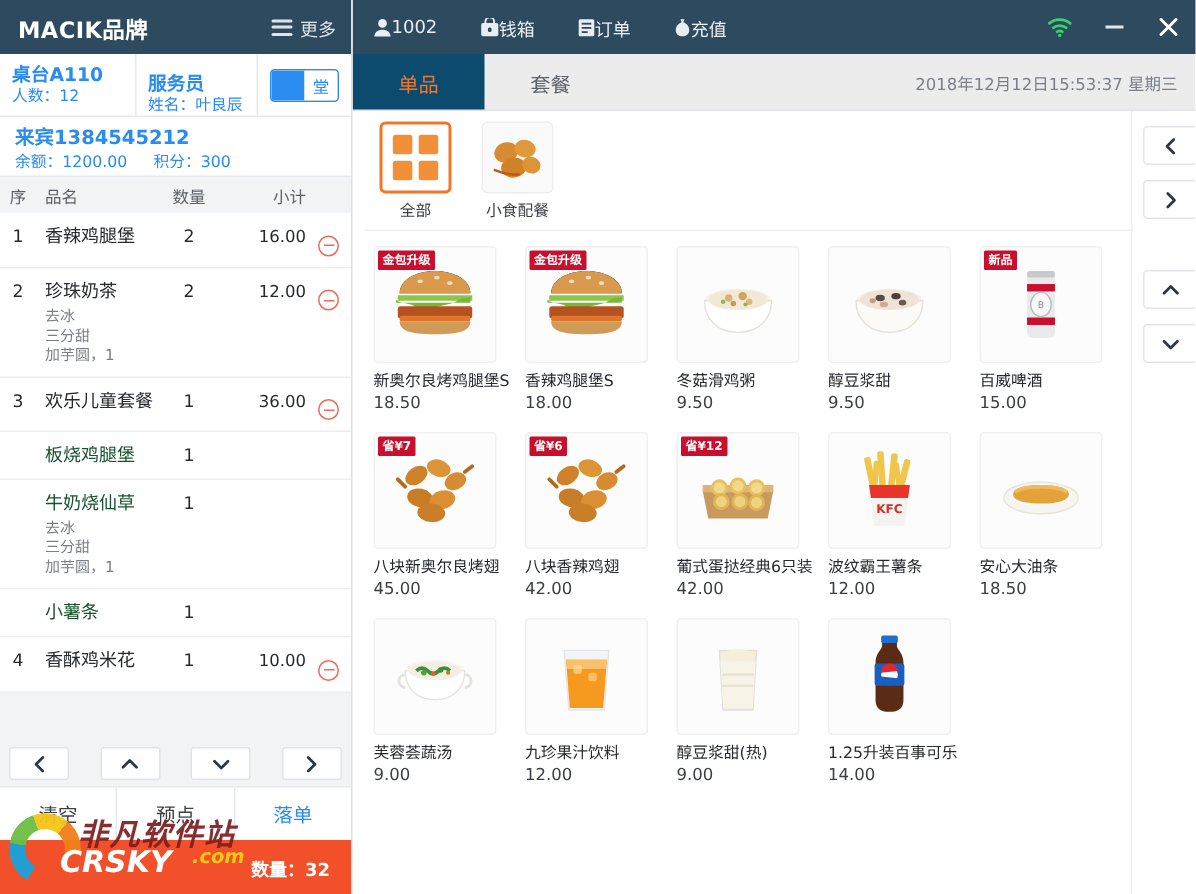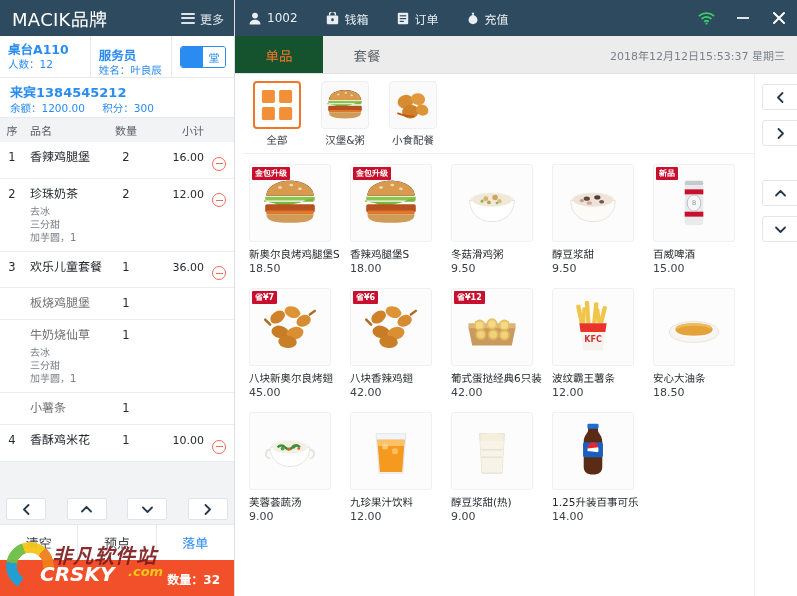--- a/index.html
+++ b/index.html
@@ -18,21 +18,21 @@
     display: flex; flex-direction: column;
     position: relative;
     border-right: 1px solid #dcdfe3;
   }
   .brand-bar {
     height: 36px; background: #2d4a5e;
     display: flex; align-items: center; justify-content: space-between;
     padding: 0 10px 0 12px; flex: 0 0 36px;
   }
   .brand-logo {
-    color: #ffffff; font-size: 18px; font-weight: normal; letter-spacing: .3px;
+    color: #ffffff; font-size: 15px; font-weight: bold; letter-spacing: .3px;
     font-family: "DejaVu Sans", sans-serif;
   }
   .brand-more { display: flex; align-items: center; gap: 5px; }
   .hamburger { display: inline-block; width: 14px; }
   .hamburger i { display: block; height: 2px; background: #dde4ea; margin: 2.5px 0; border-radius: 1px; }
   .brand-more-label { color: #dde4ea; font-size: 12px; }
 
   .table-info {
     display: flex; height: 42px; border-bottom: 1px solid #e6e9ed;
     flex: 0 0 42px; align-items: center;
@@ -69,21 +69,21 @@
   .c-sub { width: 56px; text-align: right; }
   .c-del { width: 30px; text-align: center; }
 
   .order-list { flex: 1; overflow: hidden; background: #f2f3f5; }
   .order-row {
     background: #ffffff; display: flex; align-items: flex-start;
     border-bottom: 1px solid #ebedf0; padding: 7px 0 7px 0; min-height: 28px;
   }
   .order-row .c-name { display: flex; flex-direction: column; }
   .row-title { font-size: 12px; color: #262a2e; line-height: 17px; }
-  .row-title.sub { color: #737373; }
+  .row-title.sub { color: #14532d; }
   .row-opts { margin-top: 2px; }
   .row-opt { font-size: 10px; color: #7a7f85; line-height: 13px; }
   .order-row .c-idx, .order-row .c-qty { font-size: 11.5px; color: #262a2e; line-height: 17px; }
   .order-row .c-sub { font-size: 11px; color: #262a2e; line-height: 17px; }
   .del-btn {
     width: 14px; height: 14px; border: 1px solid #f06a5a; border-radius: 50%;
     display: inline-flex; align-items: center; justify-content: center; margin-top: 2px;
   }
   .del-btn i { display: block; width: 7px; height: 1px; background: #f06a5a; }
 
@@ -139,37 +139,37 @@
     -webkit-mask: radial-gradient(circle, transparent 38%, #000 40%);
     mask: radial-gradient(circle, transparent 38%, #000 40%);
     opacity: .95;
   }
 
   
   .right-panel { width: 562px; height: 596px; display: flex; flex-direction: column; background: #ffffff; }
   .top-bar {
     height: 36px; flex: 0 0 36px; background: #2d4a5e; display: flex; align-items: center;
   }
-  .tb-item { display: flex; align-items: center; gap: 6px; padding: 0 14px; color: #e8eef3; font-size: 12px; }
+  .tb-item { display: flex; align-items: center; padding: 0 14px; color: #e8eef3; font-size: 12px; }
   .tb-spacer { flex: 1; }
   .tb-right { display: flex; align-items: center; }
   .wifi-ic { padding: 0 10px; display: flex; align-items: center; }
   .win-btn { width: 36px; height: 36px; display: flex; align-items: center; justify-content: center; color: #e8eef3; }
   .win-btn.close { background: #2d4a5e; }
   .min-line { width: 12px; height: 1.5px; background: #dfe7ed; display: block; }
 
   .tabs-bar {
     height: 38px; flex: 0 0 38px; background: #ececec; display: flex; align-items: stretch;
     border-bottom: 1px solid #e0e2e5;
   }
   .tab {
     width: 88px; display: flex; align-items: center; justify-content: center;
     font-size: 13.5px; color: #5d6269;
   }
-  .tab.active { background: #14532d; color: #f2762a; }
+  .tab.active { background: #0c4a6e; color: #f2762a; }
   .tabs-spacer { flex: 1; }
   .clock {
     display: flex; align-items: center; padding-right: 12px; font-size: 11px; color: #7b8088;
   }
 
   .content { flex: 1; display: flex; overflow: hidden; background: #ffffff; }
   .goods-area { flex: 1; display: flex; flex-direction: column; padding-left: 8px; }
 
   .cat-row {
     height: 80px; flex: 0 0 80px; display: flex; align-items: center;
@@ -462,37 +462,20 @@
             <div class="cat active">
               <div class="cat-thumb">
                 <svg width="42" height="42" viewBox="0 0 100 100">
                   <rect x="14" y="14" width="31" height="31" rx="4" fill="#f2903a"></rect>
                 <rect x="55" y="14" width="31" height="31" rx="4" fill="#f2903a"></rect>
                 <rect x="14" y="55" width="31" height="31" rx="4" fill="#f2903a"></rect>
                 <rect x="55" y="55" width="31" height="31" rx="4" fill="#f2903a"></rect>
                 </svg>
               </div>
               <div class="cat-label">全部</div>
-            </div>
-            <div class="cat">
-              <div class="cat-thumb">
-                <svg width="42" height="42" viewBox="0 0 100 100">
-                  <path d="M12 38c0-14 17-24 38-24s38 10 38 24z" fill="#e3a košu"></path>
-                <path d="M12 38c0-14 17-24 38-24s38 10 38 24z" fill="#d99a4e"></path>
-                <ellipse cx="34" cy="25" rx="3" ry="2" fill="#f2dfc0"></ellipse>
-                <ellipse cx="52" cy="21" rx="3" ry="2" fill="#f2dfc0"></ellipse>
-                <ellipse cx="66" cy="27" rx="3" ry="2" fill="#f2dfc0"></ellipse>
-                <path d="M10 40h80v6H10z" fill="#8ec44a"></path>
-                <path d="M8 45c6 5 14 3 20 7s16 4 24 1 16-3 22-7 10-2 14-4v6H8z" fill="#7ab53c"></path>
-                <rect x="10" y="52" width="80" height="13" rx="3" fill="#b5521f"></rect>
-                <rect x="12" y="62" width="76" height="6" rx="2" fill="#e0762c"></rect>
-                <path d="M12 68h76c0 9-8 14-38 14S12 77 12 68z" fill="#cf9b57"></path>
-                </svg>
-              </div>
-              <div class="cat-label">汉堡&amp;粥</div>
             </div>
             <div class="cat">
               <div class="cat-thumb">
                 <svg width="42" height="42" viewBox="0 0 100 100">
                   <ellipse cx="32" cy="42" rx="19" ry="16" fill="#d78b33" transform="rotate(-18 32 42)"></ellipse>
                 <ellipse cx="62" cy="36" rx="17" ry="14" fill="#e09a3d" transform="rotate(12 62 36)"></ellipse>
                 <ellipse cx="44" cy="66" rx="20" ry="16" fill="#cf8229" transform="rotate(-6 44 66)"></ellipse>
                 <ellipse cx="72" cy="62" rx="15" ry="13" fill="#dd9437" transform="rotate(22 72 62)"></ellipse>
                 <path d="M14 70c10 4 24 8 38 7" stroke="#c3551b" stroke-width="4" fill="none" stroke-linecap="round"></path>
                 </svg>

